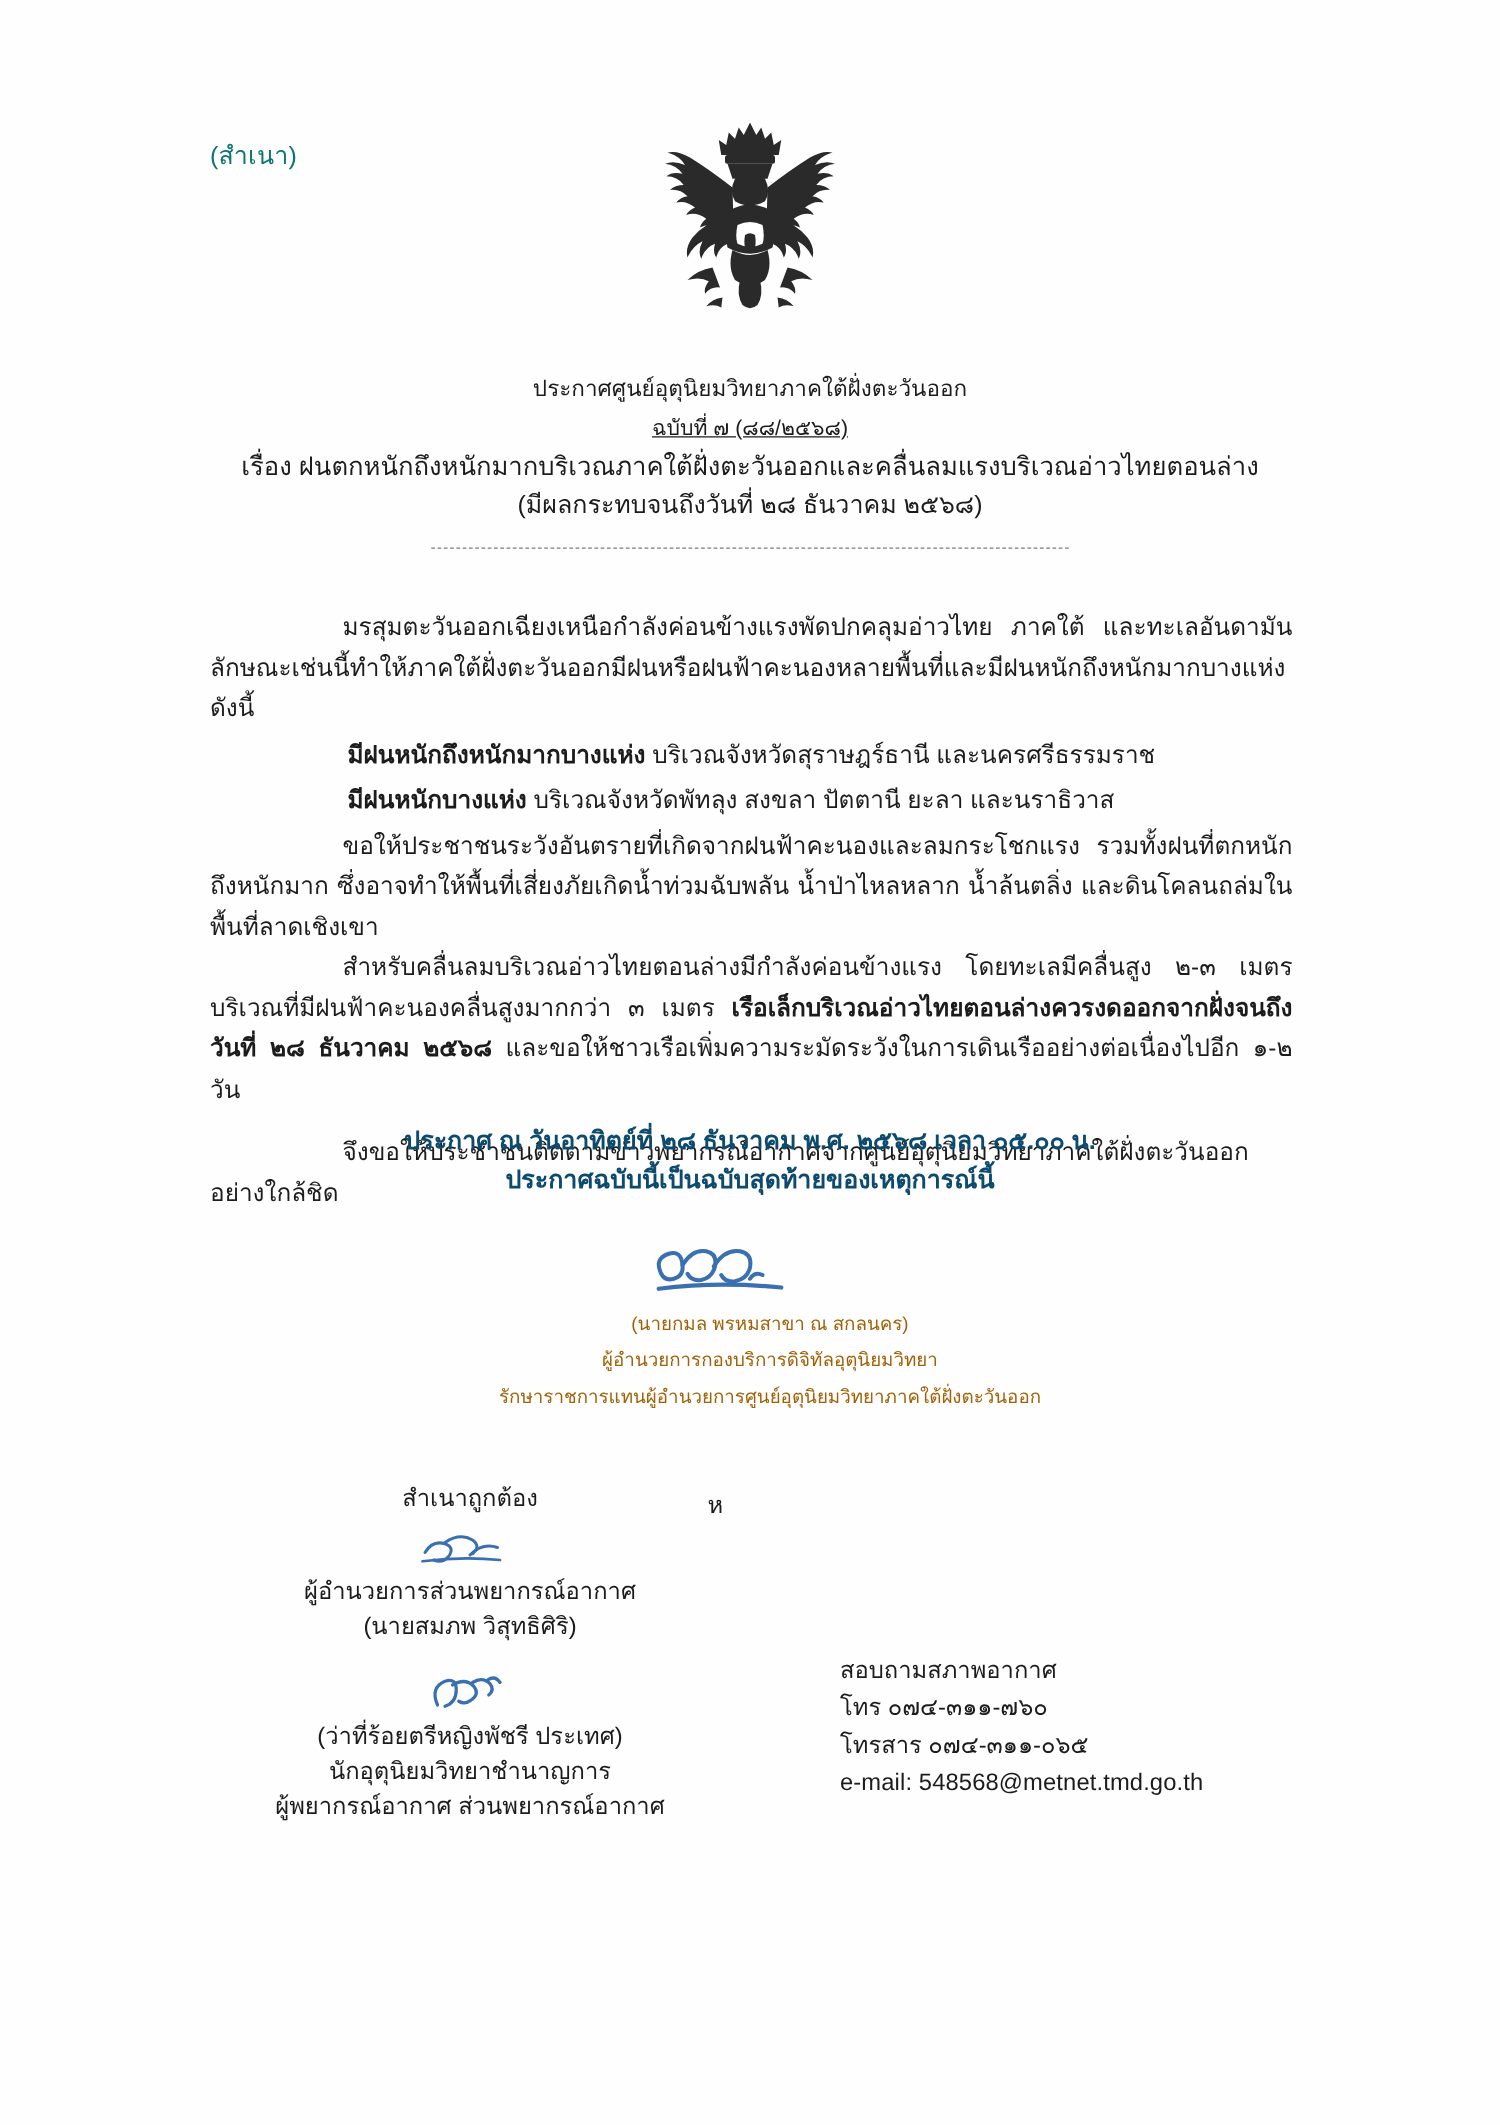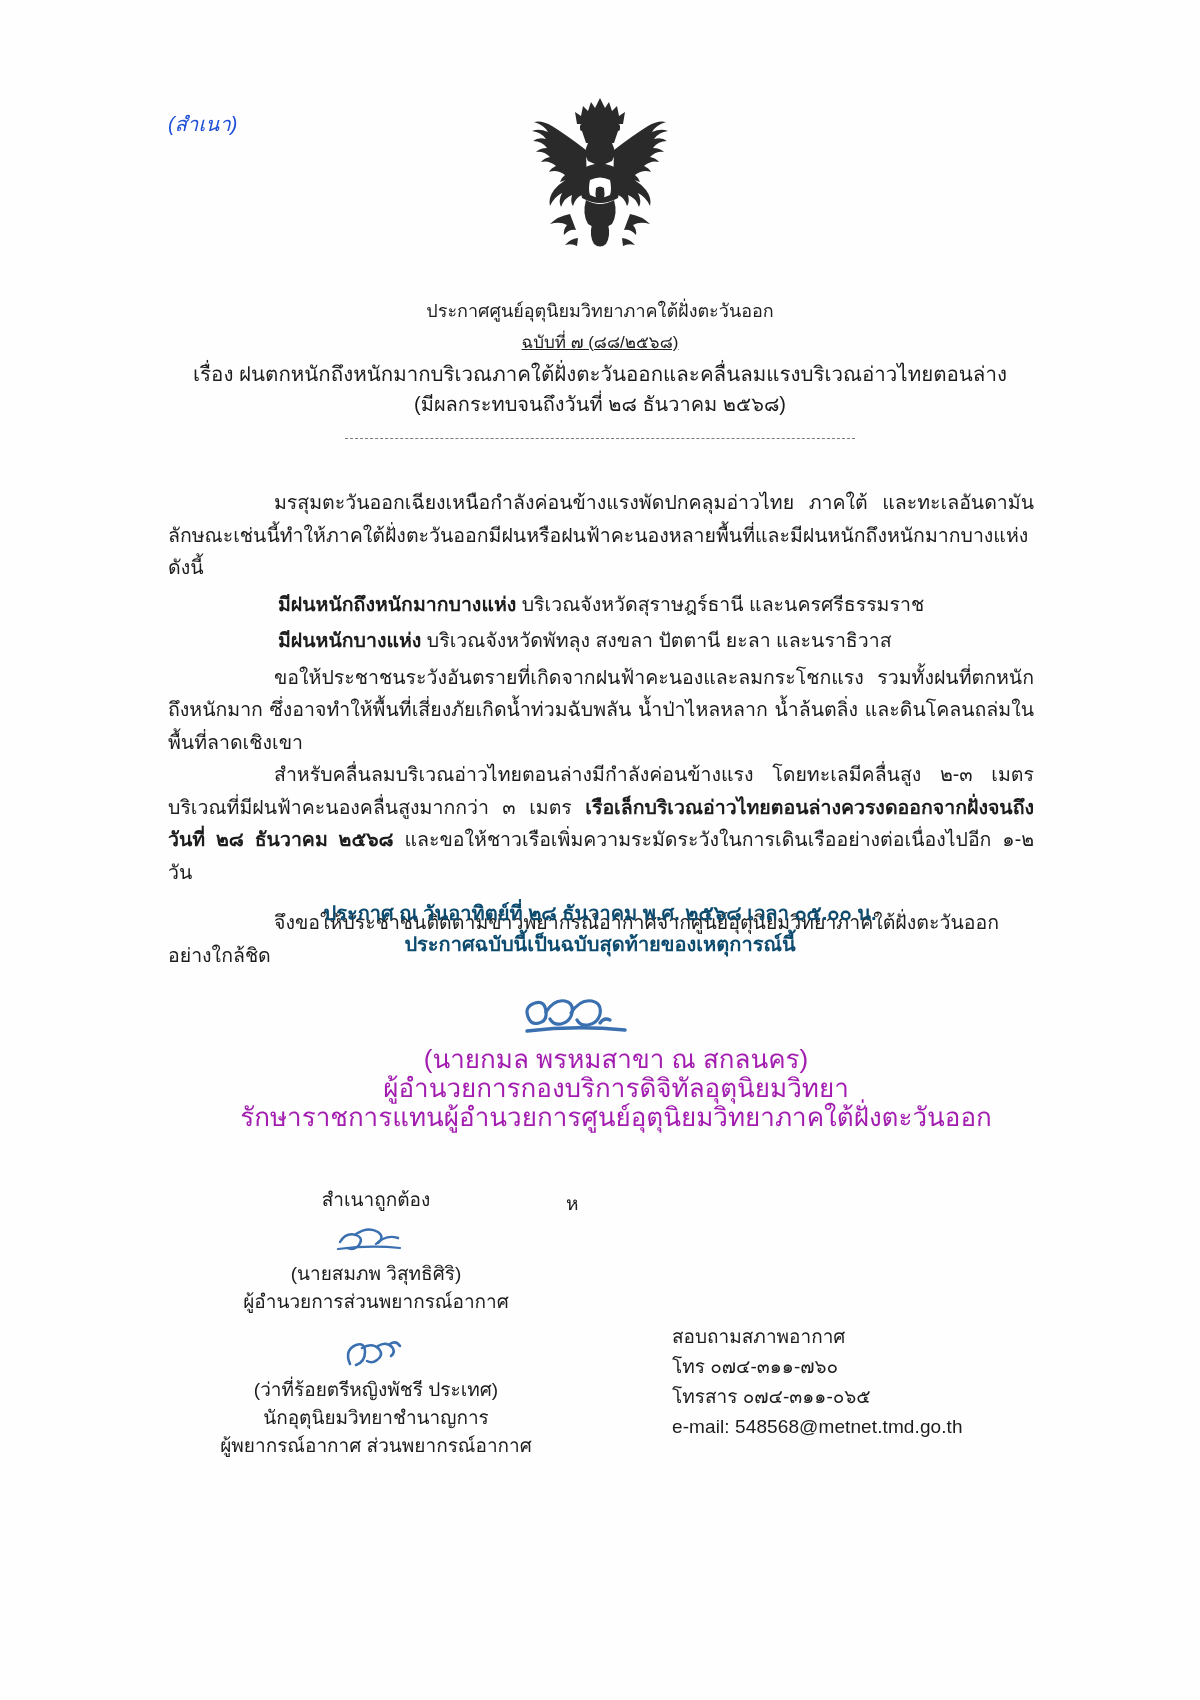--- a/index.html
+++ b/index.html
@@ -21,23 +21,22 @@
     inset: 0;
     background: #fefefe;
   }
 
   
   .copy-mark {
     position: absolute;
     left: 168px;
     top: 108px;
     font-size: 20px;
-    color: #1d4ed8;
+    color: #0f766e;
     letter-spacing: .2px;
-    font-style: italic;
   }
 
   
   .emblem {
     position: absolute;
     left: 50%;
     top: 88px;
     transform: translateX(-50%);
     width: 200px;
     height: 180px;
@@ -119,23 +118,23 @@
     top: 985px;
     text-align: center;
   }
   .sig-ink-main {
     width: 190px;
     height: 56px;
     margin: 0 auto 4px;
   }
   .sig-ink-main svg { display:block; width:100%; height:100%; }
   .sig-main .nm {
-    font-size: 26px;
+    font-size: 15px;
     line-height: 29px;
-    color: #a21caf;
+    color: #a16207;
     padding-left: 32px;
   }
 
   
   .certify {
     position: absolute;
     left: 196px;
     top: 1186px;
     width: 360px;
     text-align: center;
@@ -278,22 +277,22 @@
     <div class="sig-ink-small">
       <svg viewBox="0 0 120 40" xmlns="http://www.w3.org/2000/svg">
         <g fill="none" stroke="#3a6fb0" stroke-width="2.4" stroke-linecap="round" stroke-linejoin="round">
           <path d="M24 24 q6 -10 16 -7 q8 3 3 10 q-5 6 -12 3"></path>
           <path d="M40 16 q12 -8 22 -2 q7 5 0 11"></path>
           <path d="M60 26 q10 -10 22 -6"></path>
         </g>
         <path d="M22 31 q32 -4 62 -1" fill="none" stroke="#3a6fb0" stroke-width="2.2" stroke-linecap="round"></path>
       </svg>
     </div>
+    <div class="nm">ผู้อำนวยการส่วนพยากรณ์อากาศ</div>
     <div class="nm">(นายสมภพ วิสุทธิศิริ)</div>
-    <div class="nm">ผู้อำนวยการส่วนพยากรณ์อากาศ</div>
   </div>
 
   <div class="h-mark">ห</div>
 
   <div class="certify-2">
     <div class="sig-ink-small">
       <svg viewBox="0 0 120 40" xmlns="http://www.w3.org/2000/svg">
         <g fill="none" stroke="#3a6fb0" stroke-width="2.6" stroke-linecap="round" stroke-linejoin="round">
           <path d="M34 30 q-6 -14 6 -19 q9 -3 9 7 q0 10 -9 13"></path>
           <path d="M46 14 q10 -6 17 1 q5 6 -2 11 q-5 4 -10 1"></path>

